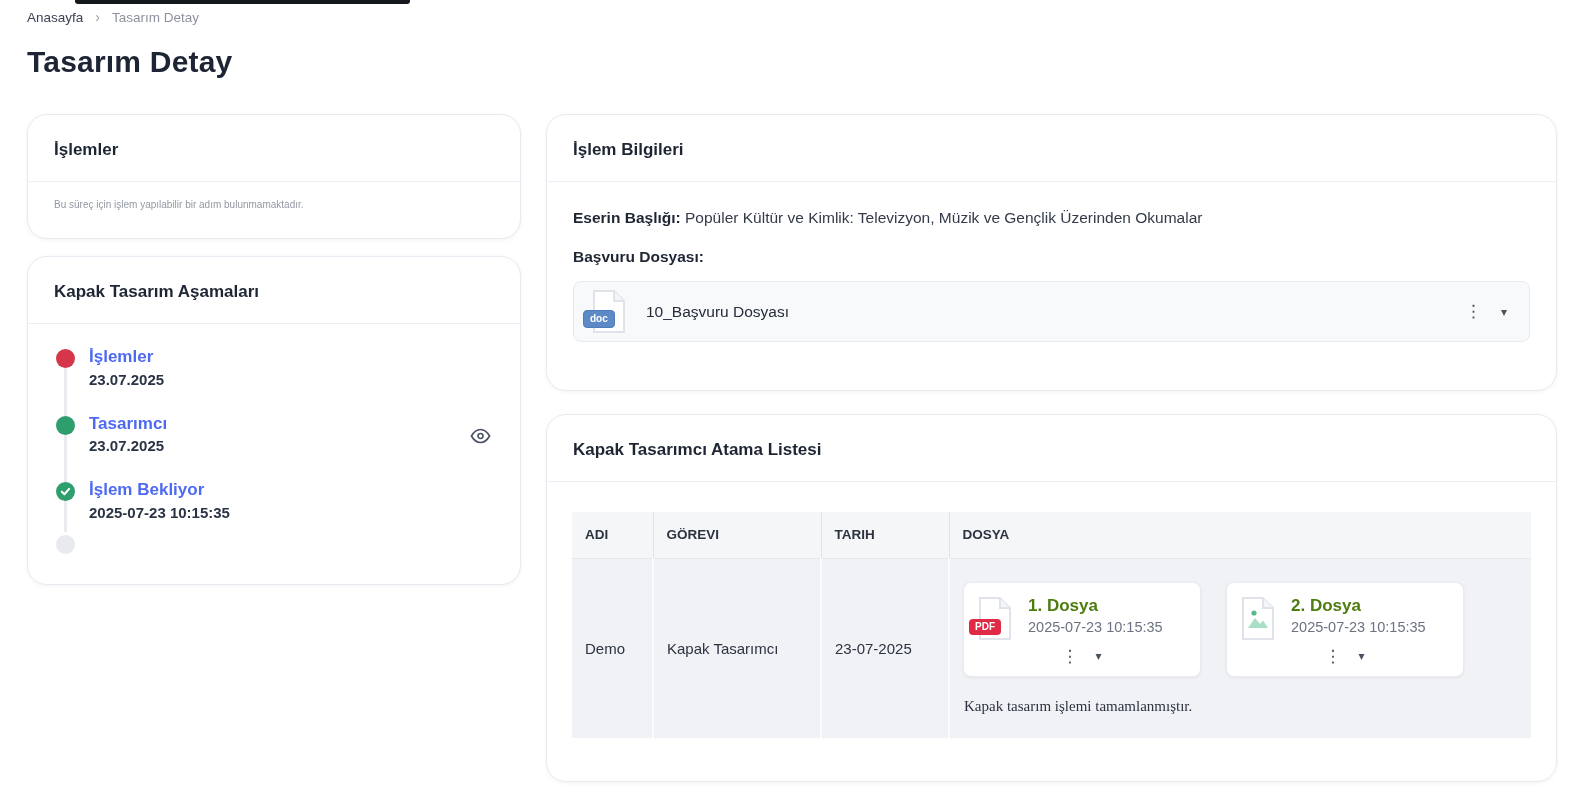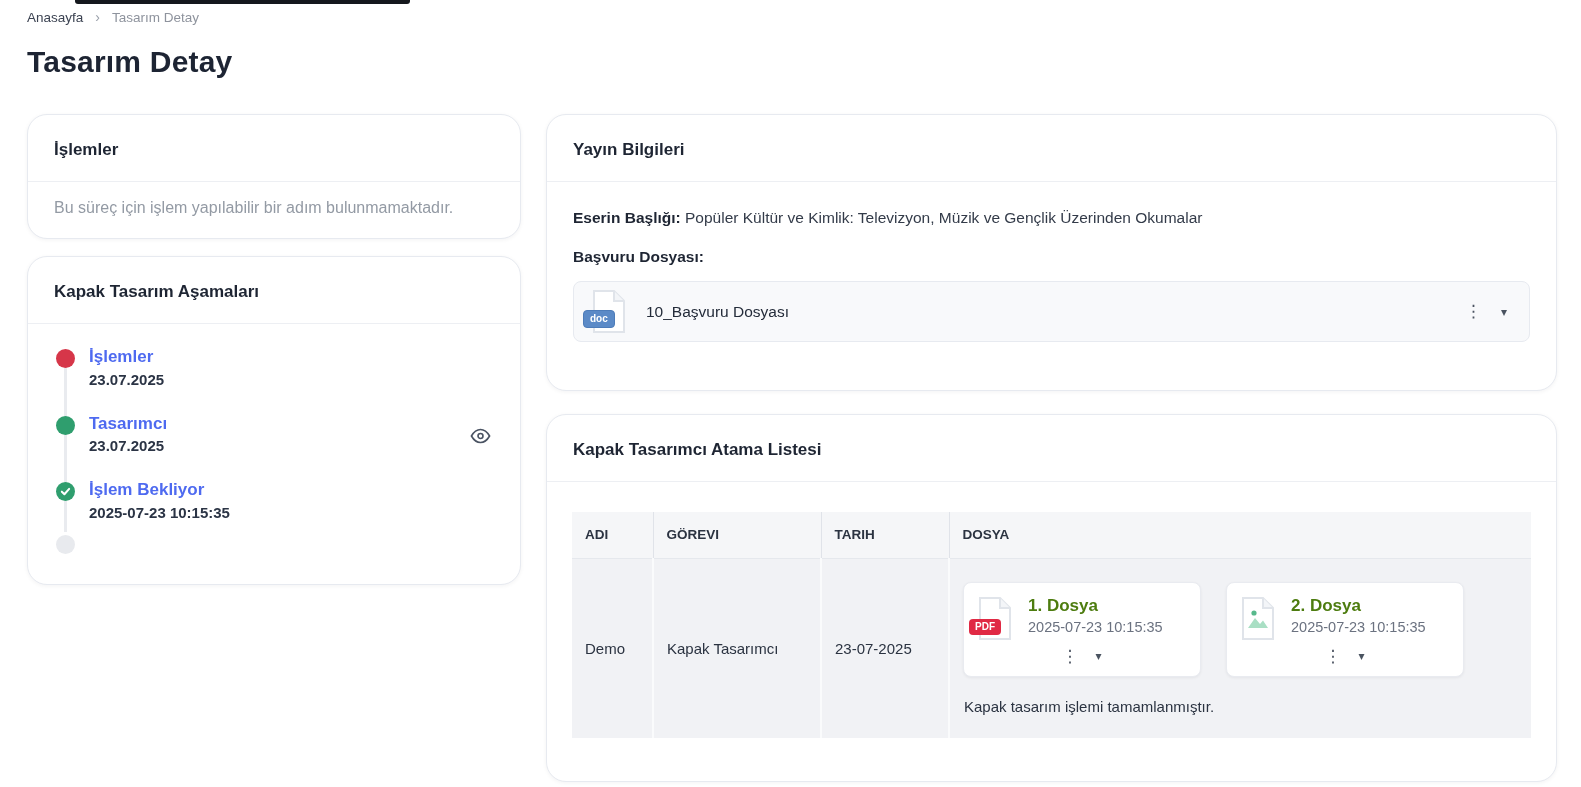--- a/index.html
+++ b/index.html
@@ -31,21 +31,21 @@
 
   .card {
     background:#fff; border:1px solid #e7eaf0; border-radius:20px;
     box-shadow:0 1px 4px rgba(16,24,40,.05);
   }
   .card-head { padding:25px 26px 21px 26px; }
   .card-title { font-size:17px; font-weight:700; color:#1e2533; }
   .card-divider { height:1px; background:#edeff3; }
 
   
-  .empty-msg { padding:17px 26px 19px 26px; font-size:16px; color:#939aa4; }
+  .empty-msg { padding:17px 26px 19px 26px; font-size:10px; color:#939aa4; }
 
   
   .timeline { position:relative; padding:24px 26px 30px 28px; min-height:250px; }
   .tl-line { position:absolute; left:36px; top:36px; height:172px; width:3px; background:#e9ebef; }
   .tl-item { display:flex; gap:14px; margin-bottom:27px; position:relative; }
   .tl-marker { width:19px; height:19px; border-radius:50%; flex:none; margin-top:1px; position:relative; z-index:1; }
   .tl-marker.red   { background:#d63649; }
   .tl-marker.green { background:#2f9e6e; }
   .tl-marker.check { background:#2f9e6e; display:flex; align-items:center; justify-content:center; }
   .tl-marker.check svg { width:11px; height:11px; }
@@ -98,21 +98,21 @@
   td.dosya-cell { vertical-align:top; padding:15px 14px 20px 13px; }
   .chips { display:flex; gap:25px; }
   .chip {
     width:238px; background:#fff; border:1px solid #e9ebf0; border-radius:8px;
     padding:13px 14px 9px 13px; box-shadow:0 1px 3px rgba(16,24,40,.06);
   }
   .chip-top { display:flex; gap:15px; }
   .chip-name { font-size:17px; font-weight:700; color:#4d7c0f; line-height:1.15; }
   .chip-date { font-size:14.5px; color:#6b7280; margin-top:4px; }
   .chip-actions { display:flex; justify-content:center; align-items:center; gap:13px; margin-top:5px; }
-  .chip-note { margin:21px 0 0 1px; font-size:15px; color:#2b3341; }
+  .chip-note { margin:21px 0 0 1px; font-size:15px; color:#2b3341;font-family:Liberation Serif, serif; }
 </style>
 </head>
 <body>
 
 <div class="top-cropped-bar"></div>
 
 <div class="page">
 
   <nav class="breadcrumb">
     <a href="#">Anasayfa</a>
@@ -180,21 +180,21 @@
             </svg>
           </button>
         </div>
       </section>
     </div>
 
     <div class="col-right">
 
       <section class="card" style="min-height:277px;">
         <div class="card-head">
-          <div class="card-title">Yayın Bilgileri</div>
+          <div class="card-title">İşlem Bilgileri</div>
         </div>
         <div class="card-divider"></div>
 
         <div class="pub-body">
           <div class="pub-line">
             <b>Eserin Başlığı:</b>
             <span>Popüler Kültür ve Kimlik: Televizyon, Müzik ve Gençlik Üzerinden Okumalar</span>
           </div>
           <div class="pub-label">Başvuru Dosyası:</div>
 

